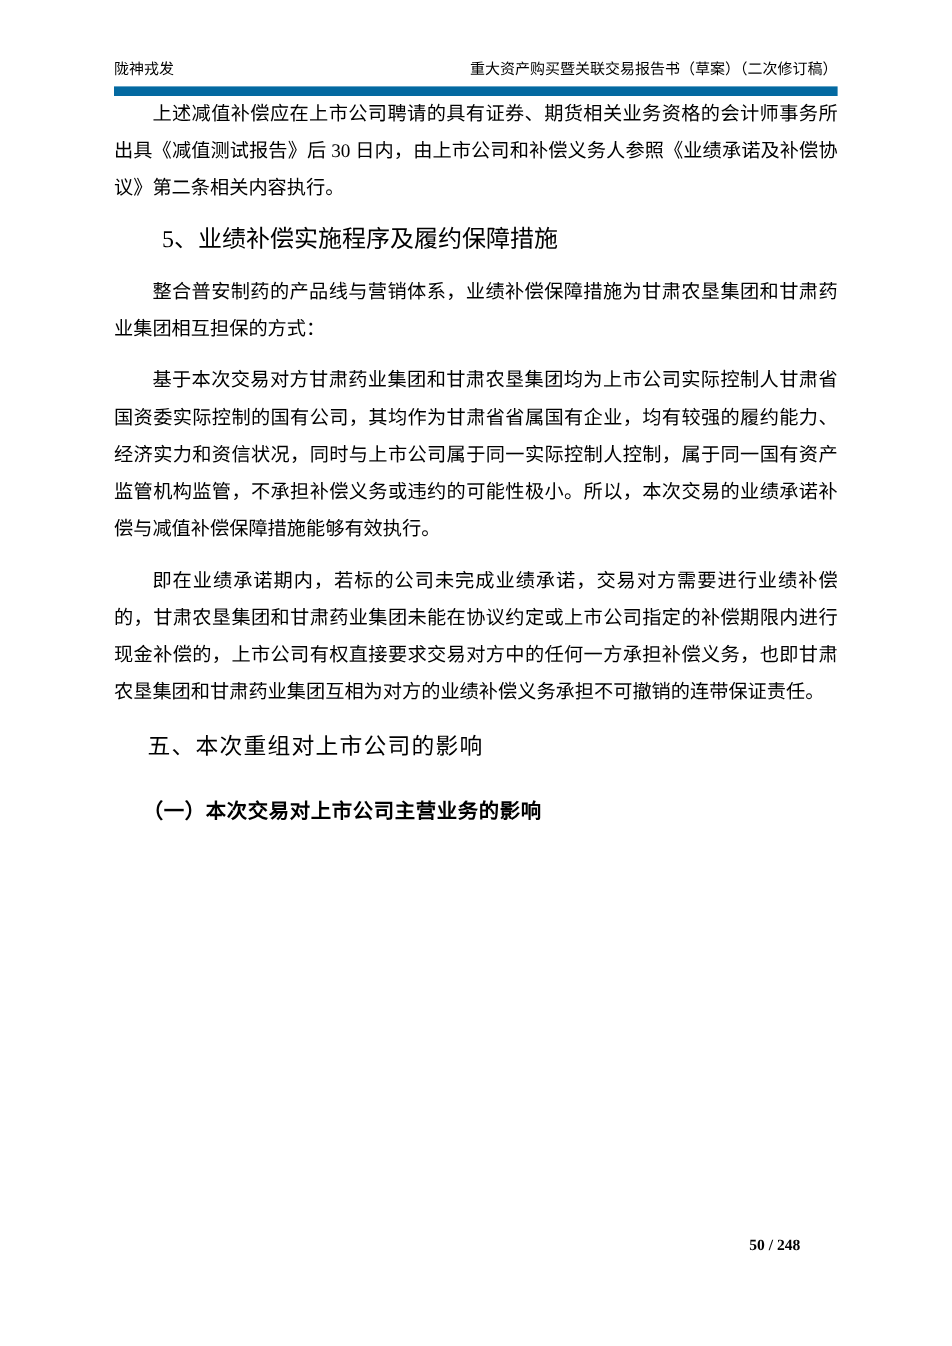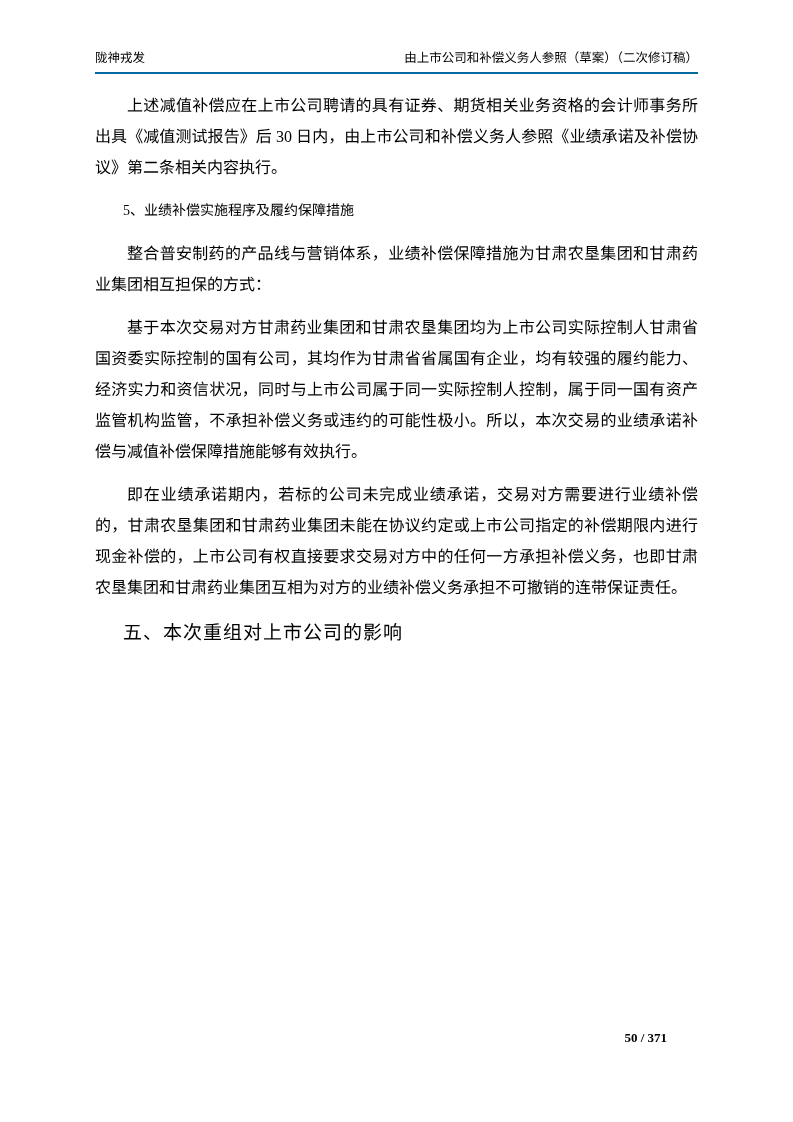--- a/index.html
+++ b/index.html
@@ -17,39 +17,38 @@
     background: #ffffff;
     overflow: hidden;
   }
   .page-header {
     margin: 0 95px;
     padding-top: 50px;
     padding-bottom: 6px;
     display: flex;
     justify-content: space-between;
     align-items: flex-end;
-    border-bottom: 2px solid #0369a1;
+    border-bottom: 8px solid #0369a1;
     font-size: 12.5px;
     line-height: 16px;
     white-space: nowrap;
   }
   .doc-body {
     margin: 0 95px;
-    padding-top: 16px;
   }
   .para {
     font-size: 16px;
     line-height: 31px;
     text-align: justify;
     text-indent: 2em;
     margin-bottom: 12px;
     word-break: break-all;
   }
   .num-heading {
-    font-size: 14px;
+    font-size: 20px;
     line-height: 31px;
     text-indent: 2em;
     margin-bottom: 12px;
   }
   .section-heading {
     font-family: "Liberation Sans", "DejaVu Sans", sans-serif;
     font-weight: normal;
     font-size: 19px;
     line-height: 24px;
     padding-left: 28px;
@@ -75,39 +74,40 @@
     font-family: "Liberation Serif", "DejaVu Serif", serif;
   }
 </style>
 </head>
 <body>
 
 <div class="page">
 
   <header class="page-header">
     <span>陇神戎发</span>
-    <span>由上市公司和补偿义务人参照（草案）（二次修订稿）</span>
+    <span>重大资产购买暨关联交易报告书（草案）（二次修订稿）</span>
   </header>
 
   <main class="doc-body">
 
     <p class="para">上述减值补偿应在上市公司聘请的具有证券、期货相关业务资格的会计师事务所出具《减值测试报告》后 30 日内，由上市公司和补偿义务人参照《业绩承诺及补偿协议》第二条相关内容执行。</p>
 
 
     <p class="num-heading">5、业绩补偿实施程序及履约保障措施</p>
 
     <p class="para">整合普安制药的产品线与营销体系，业绩补偿保障措施为甘肃农垦集团和甘肃药业集团相互担保的方式：</p>
 
     <p class="para">基于本次交易对方甘肃药业集团和甘肃农垦集团均为上市公司实际控制人甘肃省国资委实际控制的国有公司，其均作为甘肃省省属国有企业，均有较强的履约能力、经济实力和资信状况，同时与上市公司属于同一实际控制人控制，属于同一国有资产监管机构监管，不承担补偿义务或违约的可能性极小。所以，本次交易的业绩承诺补偿与减值补偿保障措施能够有效执行。</p>
 
     <p class="para">即在业绩承诺期内，若标的公司未完成业绩承诺，交易对方需要进行业绩补偿的，甘肃农垦集团和甘肃药业集团未能在协议约定或上市公司指定的补偿期限内进行现金补偿的，上市公司有权直接要求交易对方中的任何一方承担补偿义务，也即甘肃农垦集团和甘肃药业集团互相为对方的业绩补偿义务承担不可撤销的连带保证责任。</p>
 
     <h2 class="section-heading">五、本次重组对上市公司的影响</h2>
 
+    <h3 class="subsection-heading">（一）本次交易对上市公司主营业务的影响</h3>
 
 
   </main>
 
   <footer class="page-footer">
-    <span>50 / 371</span>
+    <span>50 / 248</span>
   </footer>
 
 </div>
 
 </body></html>

